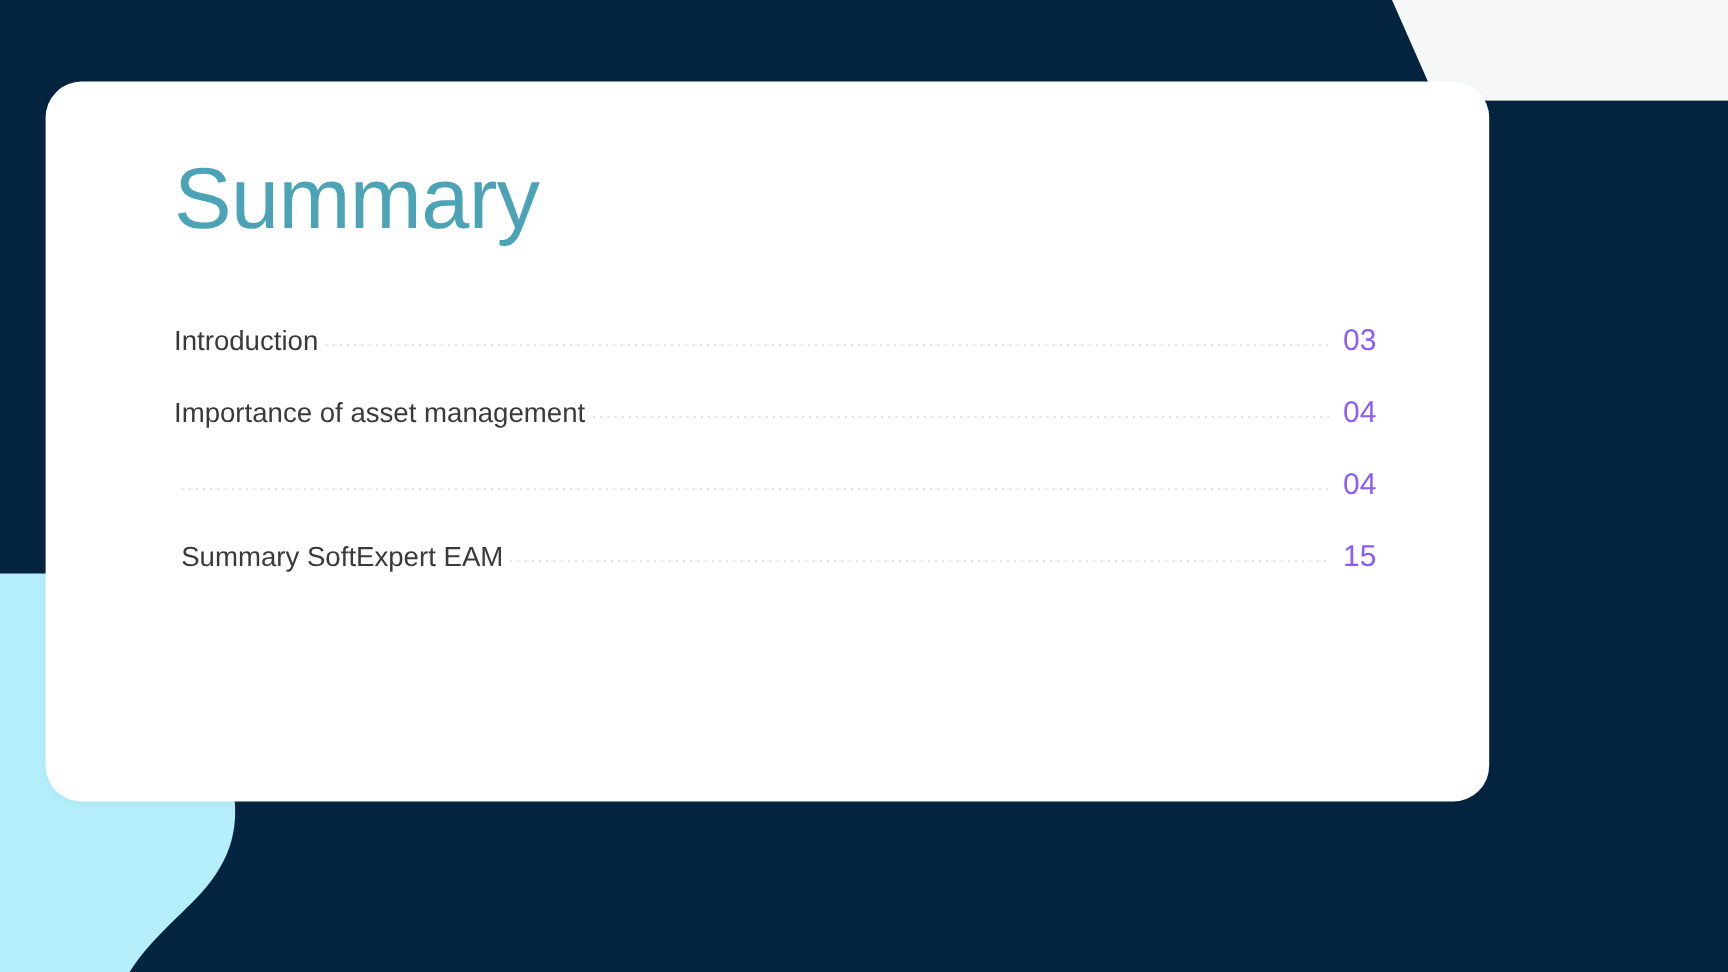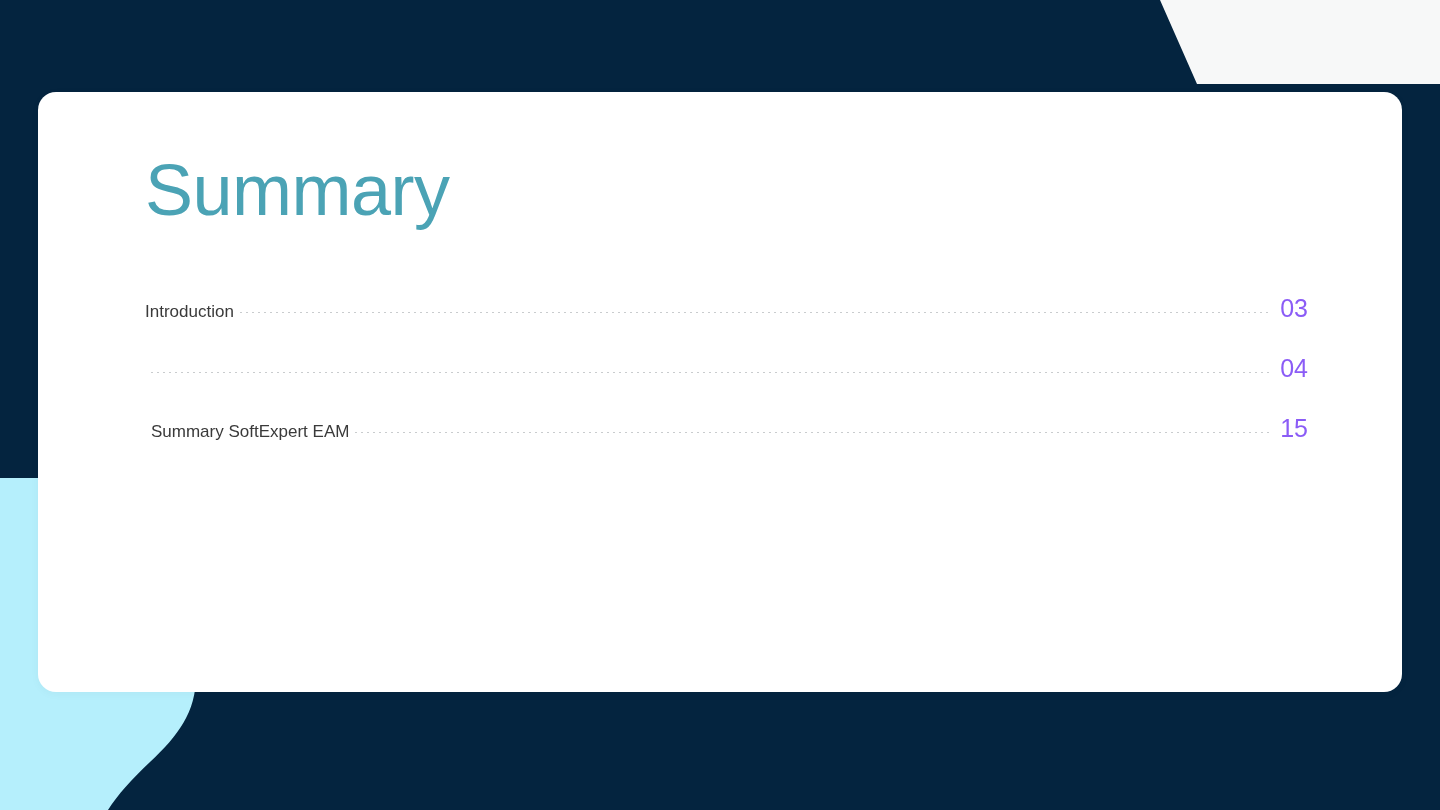--- a/index.html
+++ b/index.html
@@ -25,25 +25,25 @@
     position: absolute;
     inset: 0;
     width: 1440px;
     height: 810px;
   }
 
   
   #card {
     position: absolute;
     left: 38px;
-    top: 92px;
-    width: 1364px;
+    top: 68px;
+    width: 1203px;
     height: 600px;
     background: #FFFFFF;
-    border-radius: 18px;
+    border-radius: 30px;
     box-shadow: 0 2px 10px rgba(0,0,0,0.035);
     z-index: 5;
   }
 
   #card-inner {
     position: absolute;
     left: 107px;     
     top: 57px;
     right: 94px;     
     bottom: 0;
@@ -67,21 +67,21 @@
 
   .toc-row {
     display: flex;
     align-items: baseline;
     width: 100%;
     height: 60px;
   }
 
   .toc-label {
     color: #3A3A3A;
-    font-size: 17px;
+    font-size: 23px;
     font-weight: 400;
     line-height: 28px;
     white-space: nowrap;
     flex: 0 0 auto;
   }
 
   .toc-leader {
     flex: 1 1 auto;
     height: 1px;
     position: relative;
@@ -133,20 +133,25 @@
       <h1 id="title">Summary</h1>
 
       <ul id="toc">
 
         <li class="toc-row">
           <span class="toc-label">Introduction</span>
           <span class="toc-leader"></span>
           <span class="toc-page">03</span>
         </li>
 
+        <li class="toc-row">
+          <span class="toc-label">Importance of asset management</span>
+          <span class="toc-leader"></span>
+          <span class="toc-page">04</span>
+        </li>
 
         <li class="toc-row">
           <span class="toc-leader"></span>
           <span class="toc-page">04</span>
         </li>
 
         <li class="toc-row indent">
           <span class="toc-label">Summary SoftExpert EAM</span>
           <span class="toc-leader"></span>
           <span class="toc-page">15</span>

